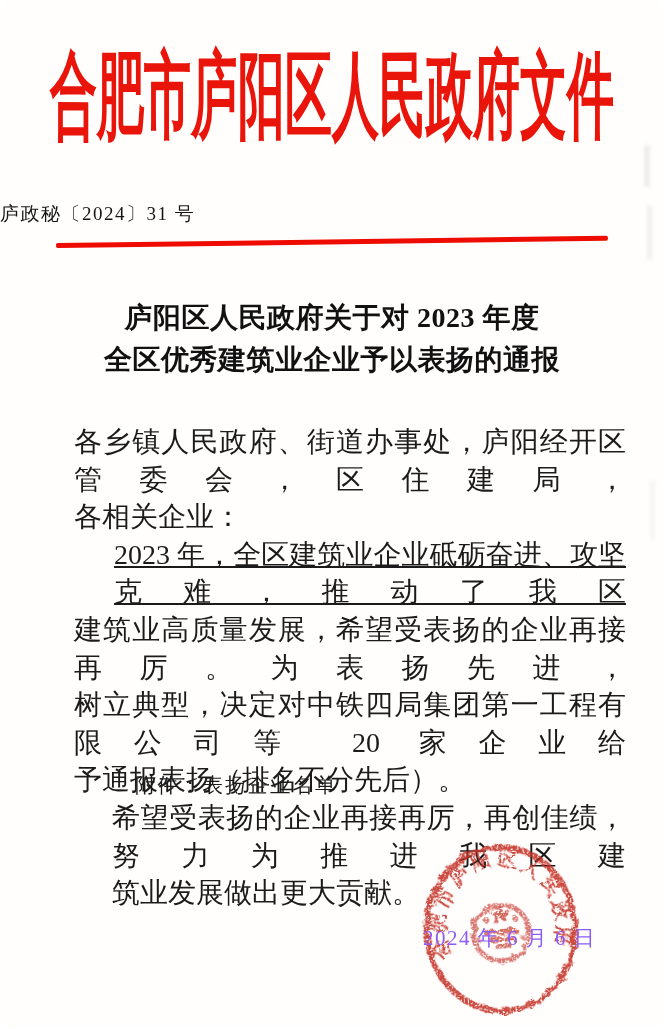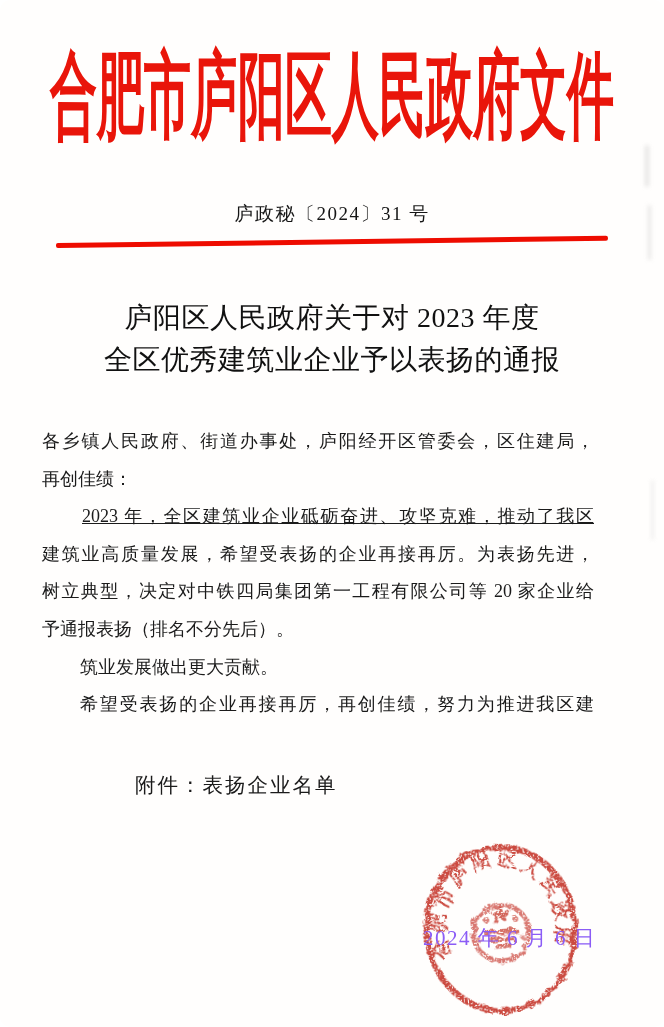--- a/index.html
+++ b/index.html
@@ -22,44 +22,43 @@
     font-size:47px;font-weight:bold;
     color:#e9150a;
     letter-spacing:0px;
     transform:scaleY(2.02);
     transform-origin:center top;
     white-space:nowrap;
   }
   
   .doc-number{
     position:absolute;top:201px;left:0;width:664px;
-    text-align:center;
     font-size:19px;letter-spacing:1.5px;color:#151515;
   }
   
   .red-line{
     position:absolute;top:243px;left:56px;
     width:552px;height:4.5px;
     background:#ee0c00;
     transform:rotate(-0.75deg);
     transform-origin:left center;
     border-radius:2px;
   }
   
   .doc-title{
     position:absolute;top:297px;left:0;width:664px;
     text-align:center;
-    font-size:28px;font-weight:normal;
+    font-size:28px;font-weight:bold;
     line-height:42px;color:#111;
     letter-spacing:0.5px;
   }
   
   .body-block{
-    position:absolute;top:423px;left:42px;width:552px;
-    font-size:18px;line-height:37.6px;color:#1b1b1b;
+    position:absolute;top:423px;left:74px;width:552px;
+    font-size:28px;line-height:37.6px;color:#1b1b1b;
   }
   .line{white-space:nowrap;}
   .line.justify{
     white-space:normal;
     text-align:justify;
     text-align-last:justify;
   }
   .indent2{padding-left:40px;text-decoration:underline;}
   .indent2b{padding-left:38px;}
   .attachment{
@@ -98,27 +97,27 @@
 
   <div class="red-line"></div>
 
   <div class="doc-title">
     <div>庐阳区人民政府关于对 2023 年度</div>
     <div>全区优秀建筑业企业予以表扬的通报</div>
   </div>
 
   <div class="body-block">
     <div class="line justify">各乡镇人民政府、街道办事处，庐阳经开区管委会，区住建局，</div>
-    <div class="line">再创佳绩：</div>
+    <div class="line">各相关企业：</div>
     <div class="line justify indent2">2023 年，全区建筑业企业砥砺奋进、攻坚克难，推动了我区</div>
     <div class="line justify">建筑业高质量发展，希望受表扬的企业再接再厉。为表扬先进，</div>
     <div class="line justify">树立典型，决定对中铁四局集团第一工程有限公司等 20 家企业给</div>
     <div class="line">予通报表扬（排名不分先后）。</div>
+    <div class="line justify indent2b">希望受表扬的企业再接再厉，再创佳绩，努力为推进我区建</div>
     <div class="line indent2b">筑业发展做出更大贡献。</div>
-    <div class="line justify indent2b">希望受表扬的企业再接再厉，再创佳绩，努力为推进我区建</div>
   </div>
 
   <div class="attachment">附件：表扬企业名单</div>
 
   <svg class="seal" viewBox="0 0 162 178">
     <defs>
       <filter id="stamp" x="-20%" y="-20%" width="140%" height="140%">
         <feTurbulence type="fractalNoise" baseFrequency="0.12 0.12" numOctaves="3" seed="7" result="warp"></feTurbulence>
         <feDisplacementMap in="SourceGraphic" in2="warp" scale="7" result="disp"></feDisplacementMap>
         <feTurbulence type="fractalNoise" baseFrequency="0.55" numOctaves="2" seed="4" result="spec"></feTurbulence>

